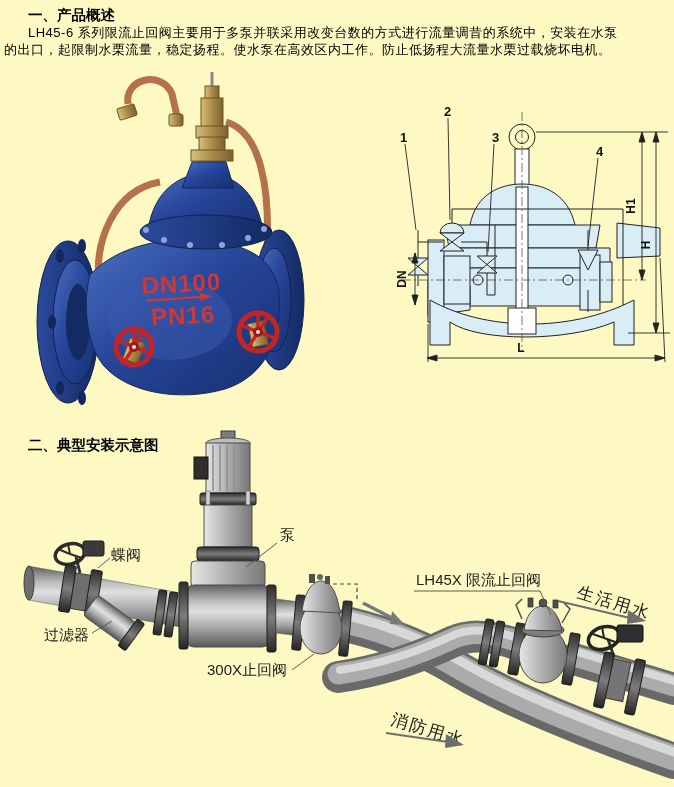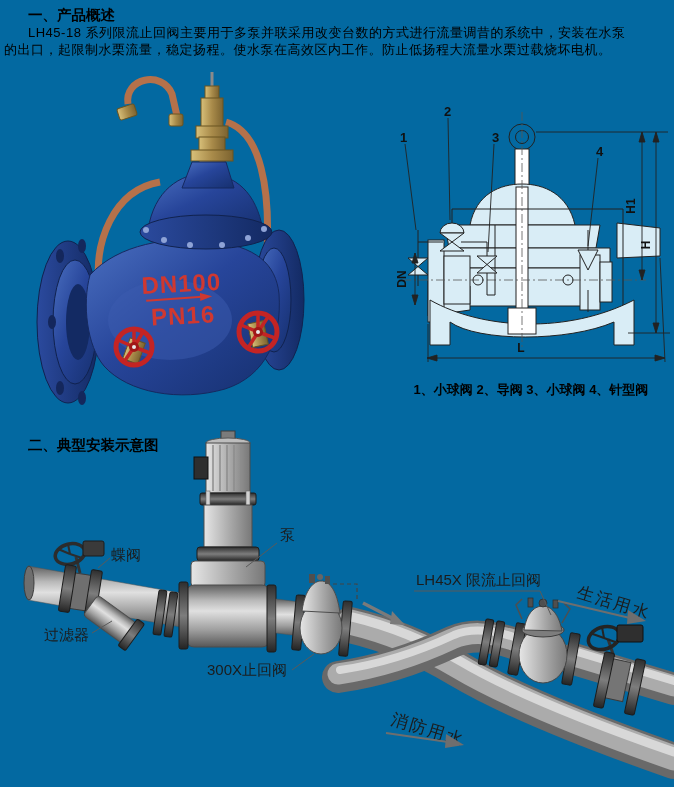--- a/index.html
+++ b/index.html
@@ -1,35 +1,35 @@
 <!DOCTYPE html>
 <html><head>
 <meta charset="utf-8">
 <style>
   html,body{margin:0;padding:0;background:#fff;}
-  #page{position:relative;width:674px;height:787px;background:#0369a1;overflow:hidden;
+  #page{position:relative;width:674px;height:787px;background:#fef9c3;overflow:hidden;
         font-family:"Liberation Sans","DejaVu Sans",sans-serif;color:#000;text-decoration:underline;}
   .abs{position:absolute;}
   .h1{font-size:14.5px;font-weight:bold;white-space:nowrap;}
   .para{font-size:13px;white-space:nowrap;letter-spacing:0.5px;}
   .caption{font-size:13px;font-weight:bold;text-align:center;white-space:nowrap;}
   svg text{font-family:"Liberation Sans","DejaVu Sans",sans-serif;}
   .dimtxt{font-size:12px;font-weight:bold;fill:#111;}
   .callout{font-size:13px;font-weight:bold;fill:#111;}
   .ilabel{font-size:15px;fill:#1c1c1c;}
   .ilabel-rot{font-size:17px;fill:#1c1c1c;letter-spacing:2px;}
 </style>
 </head>
 <body>
 
 <div id="page">
 
   <div class="abs h1" style="left:28px;top:6px;">一、产品概述</div>
 
-  <div class="abs para" style="left:28px;top:24px;">LH45-18 系列限流止回阀主要用于多泵并联采用改变台数的方式进行流量调昔的系统中，安装在水泵</div>
+  <div class="abs para" style="left:28px;top:24px;">LH45-6 系列限流止回阀主要用于多泵并联采用改变台数的方式进行流量调昔的系统中，安装在水泵</div>
   <div class="abs para" style="left:4px;top:41px;">的出口，起限制水栗流量，稳定扬程。使水泵在高效区内工作。防止低扬程大流量水栗过载烧坏电机。</div>
 
   <svg class="abs" style="left:30px;top:70px;" width="335" height="340" viewBox="0 0 335 340">
     <defs>
       <linearGradient id="pgBlue" x1="0" y1="0" x2="1" y2="1">
         <stop offset="0" stop-color="#4a6fc0"></stop>
           <stop offset="0.45" stop-color="#27459a"></stop>
           <stop offset="1" stop-color="#16306f"></stop>
       </linearGradient>
       <linearGradient id="pgBlueD" x1="0" y1="0" x2="1" y2="0">
@@ -221,21 +221,20 @@
         <polygon points="277,268 267,265 267,271"></polygon>
       <line x1="40" y1="234" x2="40" y2="272"></line>
       <line x1="272" y1="168" x2="277" y2="272"></line>
     </g>
     <text class="dimtxt" transform="translate(247,116) rotate(-90)" text-anchor="middle">H1</text>
     <text class="dimtxt" transform="translate(262,155) rotate(-90)" text-anchor="middle">H</text>
     <text class="dimtxt" transform="translate(18,189) rotate(-90)" text-anchor="middle">DN</text>
     <text class="dimtxt" x="133" y="262" text-anchor="middle">L</text>
   </svg>
 
-  <div class="abs caption" style="left:388px;top:381px;width:286px;">1、小球阀 2、导阀 3、小球阀 4、针型阀</div>
 
   <div class="abs h1" style="left:28px;top:409px;margin-top:27px;">二、典型安装示意图</div>
 
   <svg class="abs" style="left:0;top:427px;" width="674" height="360" viewBox="0 0 674 360">
     <defs>
       <linearGradient id="gPipe" x1="0" y1="0" x2="0" y2="1">
         <stop offset="0" stop-color="#5f5f5f"></stop>
           <stop offset="0.25" stop-color="#b9b9b9"></stop>
         <stop offset="0.42" stop-color="#e0e0e0"></stop>
           <stop offset="0.72" stop-color="#a0a0a0"></stop>

